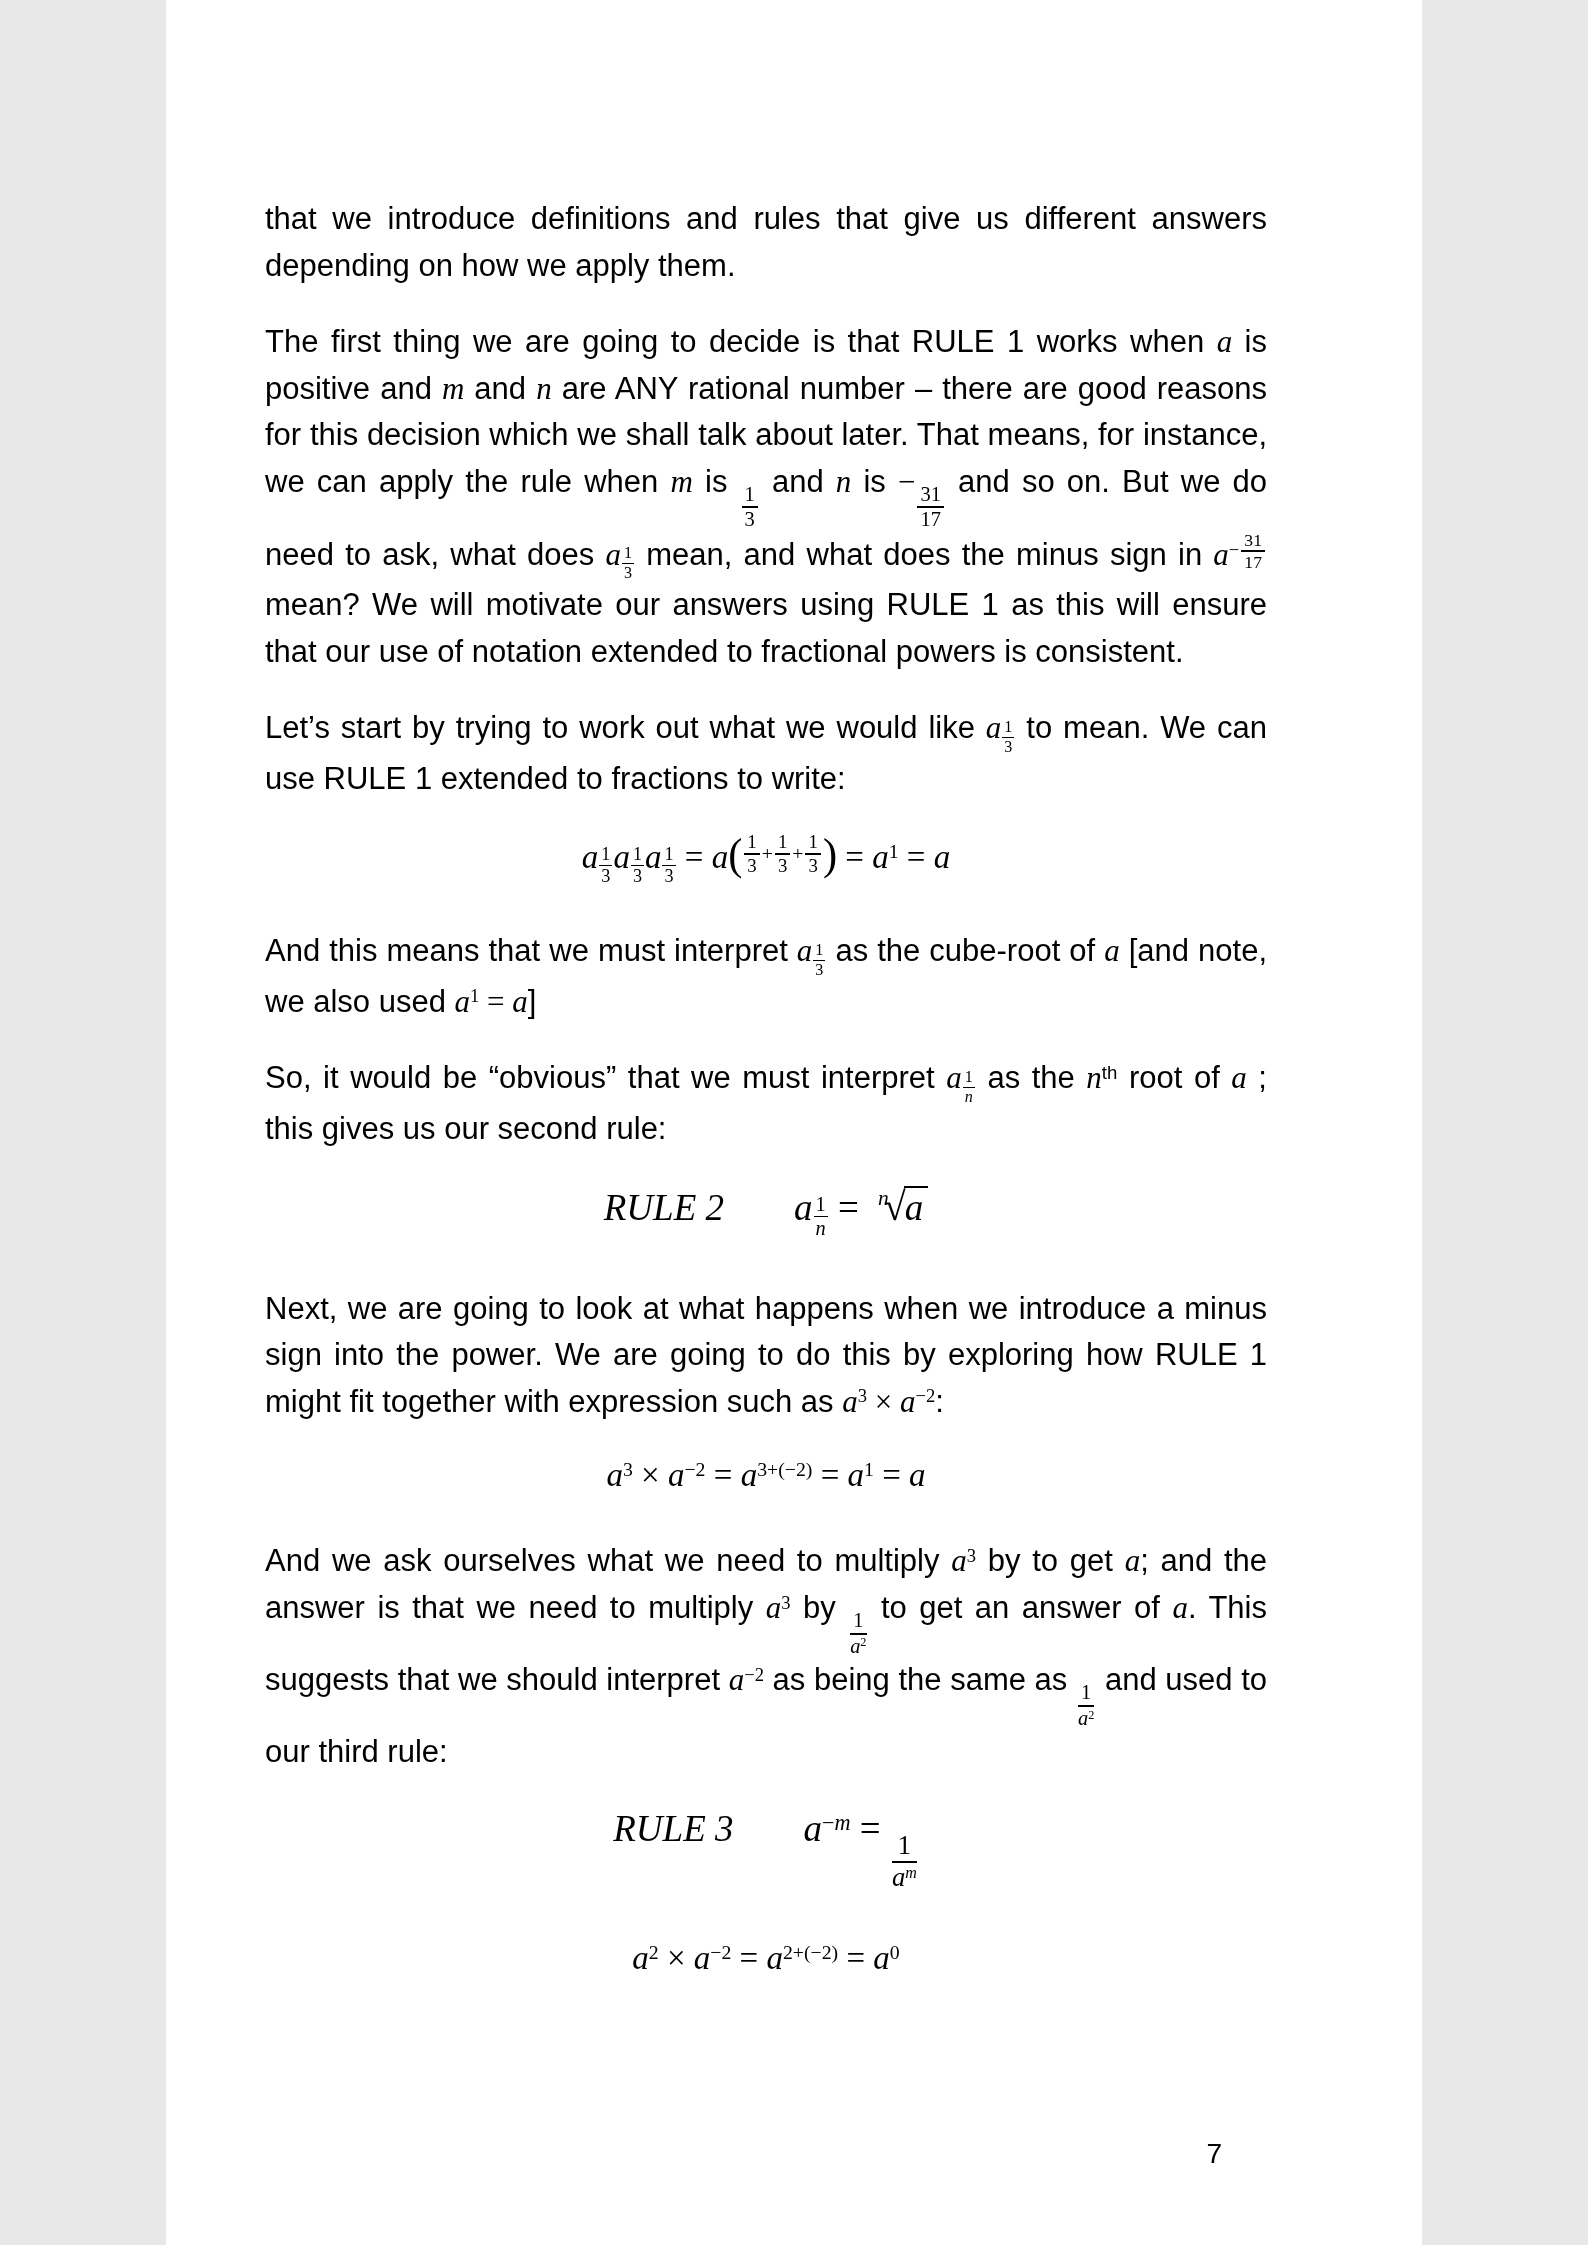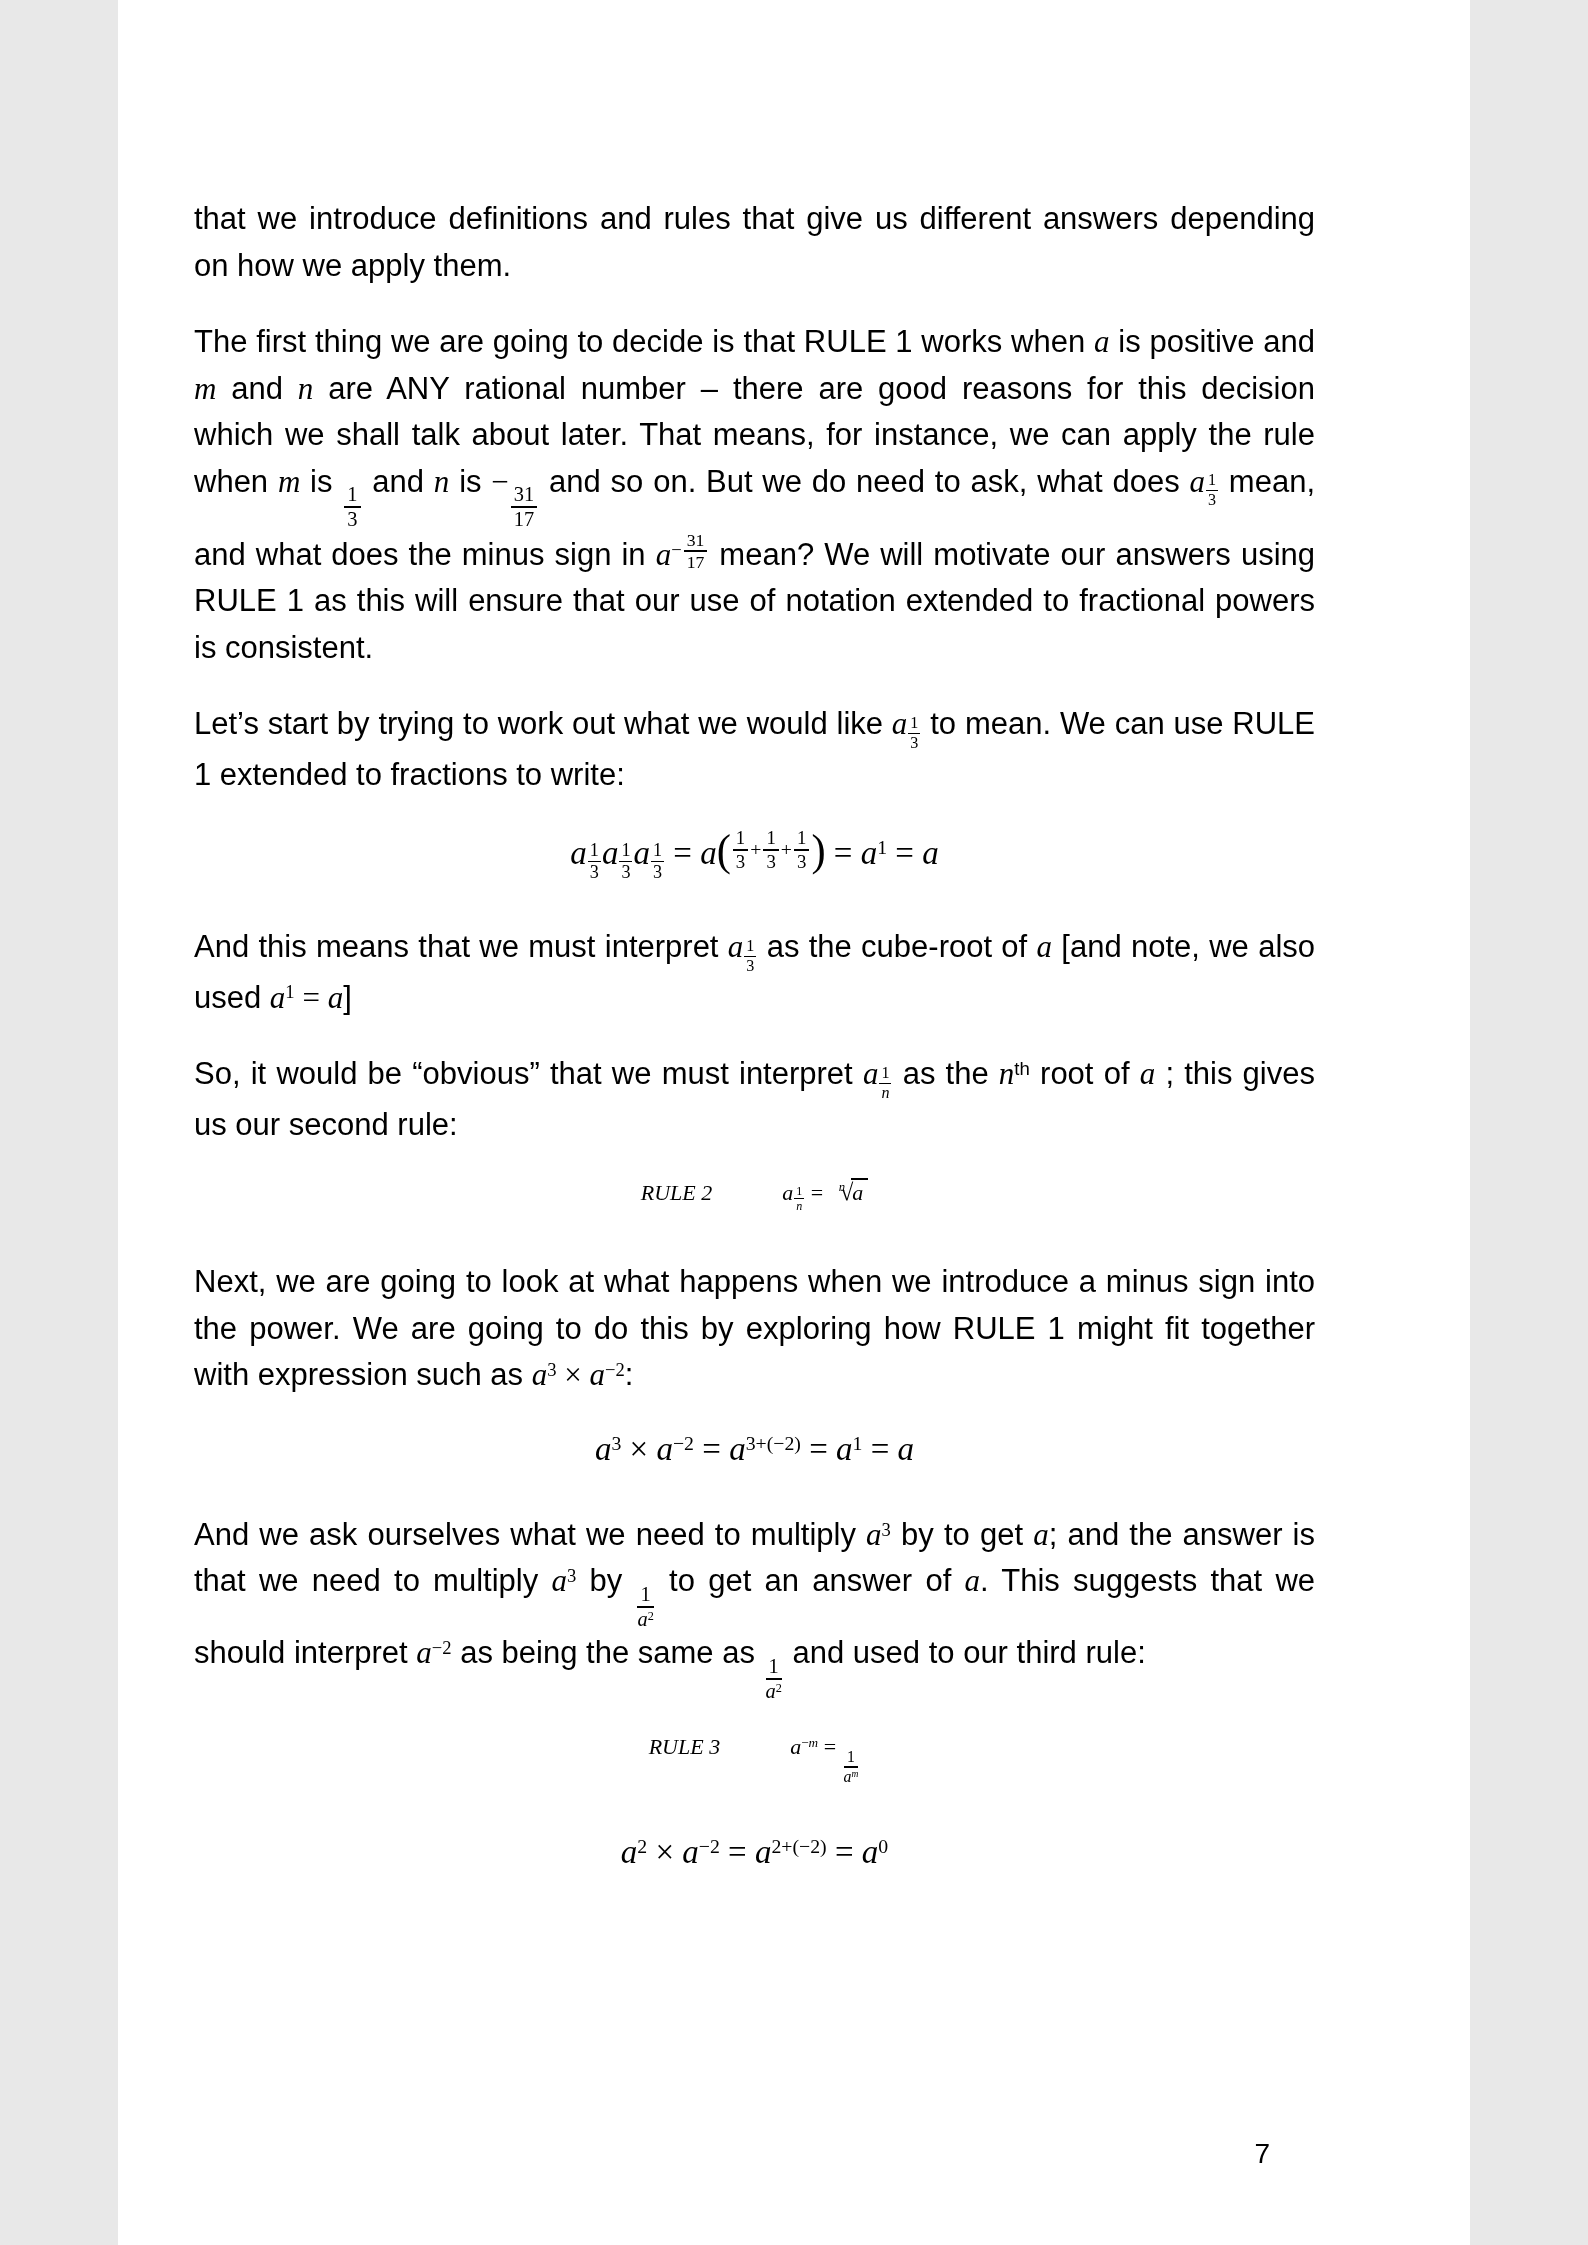--- a/index.html
+++ b/index.html
@@ -1,32 +1,32 @@
 <!DOCTYPE html>
 <html><head>
 <meta charset="utf-8">
 <style>
   html,body { margin:0; padding:0; background:#e8e8e8; }
   .page {
     position:relative;
-    width:1352px; height:2245px;
+    width:1256px; height:2245px;
     margin:0 auto;
     background:#ffffff;
     box-sizing:border-box;
-    padding:196px 155px 0 76px;
+    padding:196px 155px 0 99px;
     font-family:"Liberation Sans", sans-serif;
     font-size:31px;
     color:#000;
     overflow:hidden;
   }
   
   .b-p   { text-align:justify; line-height:1.5; margin:0 0 30px 0; }
   .b-eq  { text-align:center; font-family:"Liberation Serif", serif; font-size:33px;
            line-height:1.25; margin:16px 0 42px 0; }
-  .b-rule{ text-align:center; font-family:"Liberation Serif", serif; font-size:22px;
+  .b-rule{ text-align:center; font-family:"Liberation Serif", serif; font-size:37px;
            line-height:1.25; margin:20px 0 46px 0; }
   
   .bt { font-family:"Liberation Sans", sans-serif; }
   .mi { font-family:"Liberation Serif", serif; font-style:italic; }
   .mr { font-family:"Liberation Serif", serif; font-style:normal; }
   
   .sup { display:inline-block; vertical-align:0.5em; font-size:60%; line-height:1;
          font-family:"Liberation Serif", serif; }
   
   .frac { display:inline-flex; flex-direction:column; align-items:center;

